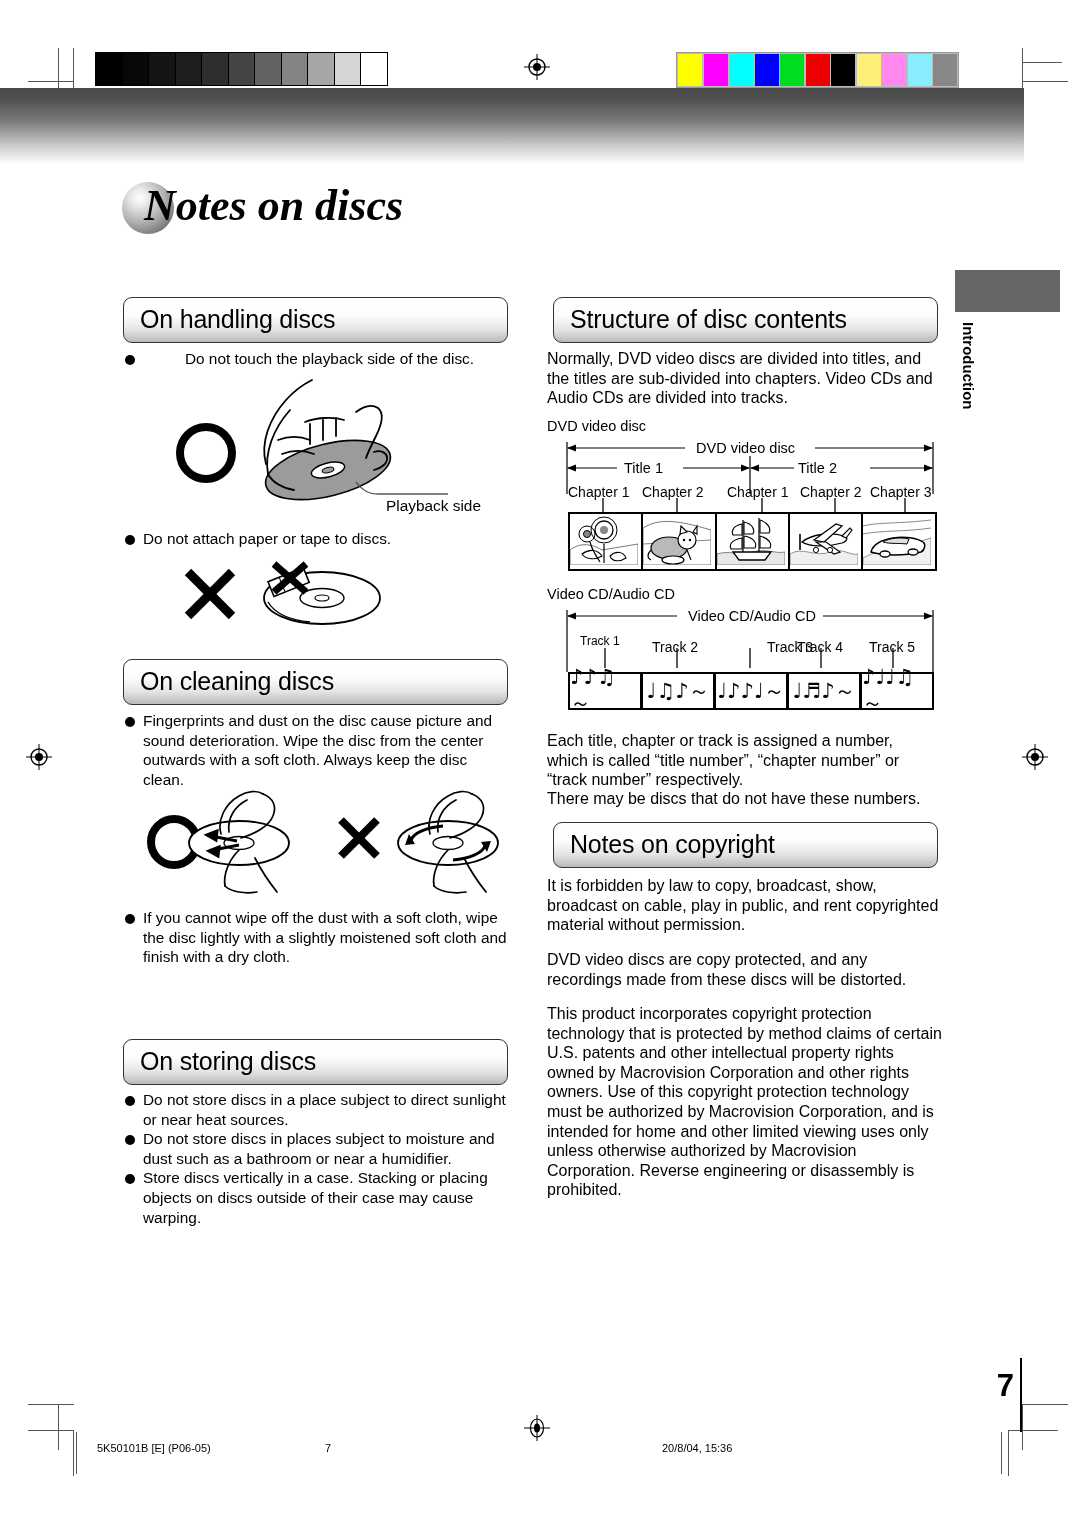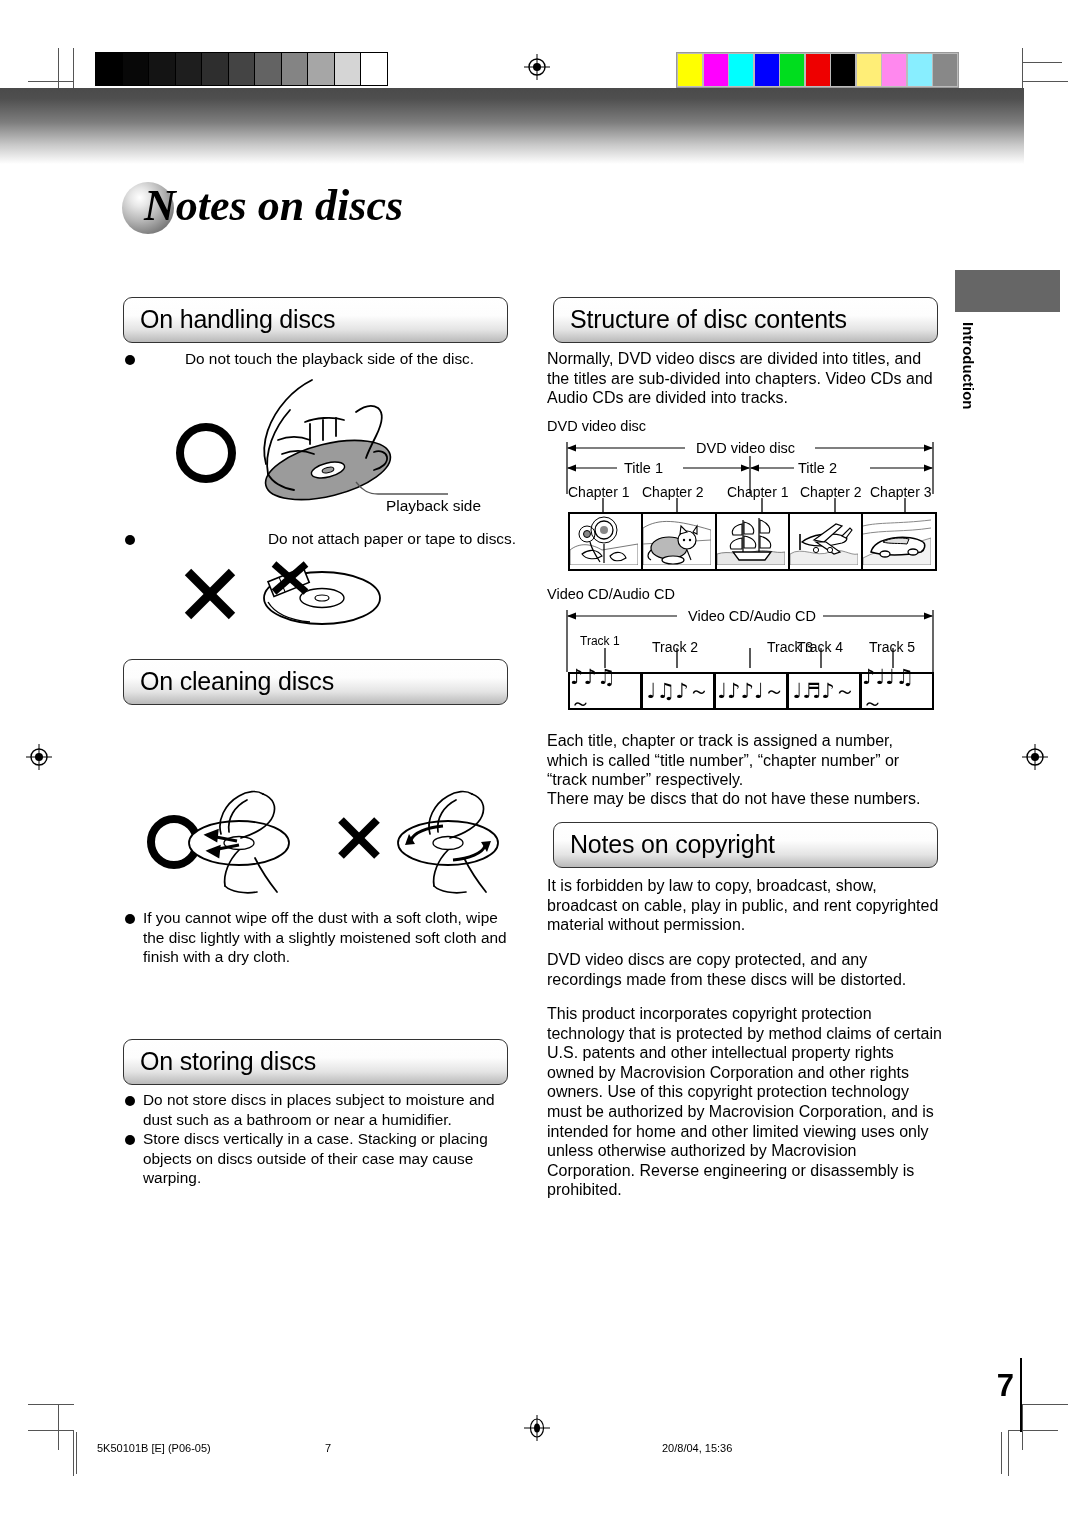--- a/index.html
+++ b/index.html
@@ -195,21 +195,21 @@
         <path d="M176 40 L176 58"></path>
         <path d="M145 44 C155 40, 172 38, 184 42"></path>
         <path d="M108 96 C112 104, 122 110, 134 112"></path>
       </g>
 
       <path d="M196 104 C202 112, 208 116, 218 116 L288 116" fill="none" stroke="#555" stroke-width="1.4"></path>
     </svg>
   </div>
   <div class="dlabel" style="left:386px;top:497px;font-size:15.4px;">Playback side</div>
 
-  <div class="bullets" style="left:124px;top:529px;width:392px;text-align:right;">
+  <div class="bullets" style="left:124px;top:529px;width:392px;">
     <div class="bl">Do not attach paper or tape to discs.</div>
   </div>
 
   <div style="position:absolute;left:170px;top:556px;width:230px;height:80px;">
     <svg width="230" height="80" viewBox="0 0 230 80">
 
       <g stroke="#000" stroke-width="9" stroke-linecap="butt">
         <line x1="18" y1="16" x2="62" y2="60"></line>
         <line x1="62" y1="16" x2="18" y2="60"></line>
       </g>
@@ -229,20 +229,23 @@
         <line x1="104" y1="8" x2="136" y2="36"></line>
         <line x1="136" y1="8" x2="104" y2="36"></line>
       </g>
     </svg>
   </div>
 
   <div class="sec" style="left:123px;top:659px;width:383px;">
     <span>On cleaning discs</span>
   </div>
 
+  <div class="bullets" style="left:124px;top:711px;width:388px;">
+    <div class="bl">Fingerprints and dust on the disc cause picture and sound deterioration. Wipe the disc from the center outwards with a soft cloth. Always keep the disc clean.</div>
+  </div>
 
   <div style="position:absolute;left:143px;top:788px;width:360px;height:120px;">
     <svg width="360" height="120" viewBox="0 0 360 120">
 
       <circle cx="31" cy="54" r="23" fill="none" stroke="#000" stroke-width="8"></circle>
 
       <ellipse cx="96" cy="55" rx="50" ry="22" fill="#fff" stroke="#000" stroke-width="1.8"></ellipse>
       <ellipse cx="96" cy="55" rx="15" ry="6.5" fill="#fff" stroke="#000" stroke-width="1.3"></ellipse>
 
       <g stroke="#000" stroke-width="3" fill="#000">
@@ -291,20 +294,21 @@
 
   <div class="bullets" style="left:124px;top:908px;width:388px;">
     <div class="bl">If you cannot wipe off the dust with a soft cloth, wipe the disc lightly with a slightly moistened soft cloth and finish with a dry cloth.</div>
   </div>
 
   <div class="sec" style="left:123px;top:1039px;width:383px;">
     <span>On storing discs</span>
   </div>
 
   <div class="bullets" style="left:124px;top:1090px;width:390px;">
+    <div class="bl">Do not store discs in a place subject to direct sunlight or near heat sources.</div>
     <div class="bl">Do not store discs in places subject to moisture and dust such as a bathroom or near a humidifier.</div>
     <div class="bl">Store discs vertically in a case. Stacking or placing objects on discs outside of their case may cause warping.</div>
   </div>
 
   <div class="sec" style="left:553px;top:297px;width:383px;">
     <span>Structure of disc contents</span>
   </div>
 
   <div class="txt" style="left:547px;top:349px;width:388px;">Normally, DVD video discs are divided into titles, and the titles are sub-divided into chapters. Video CDs and Audio CDs are divided into tracks.</div>
 

